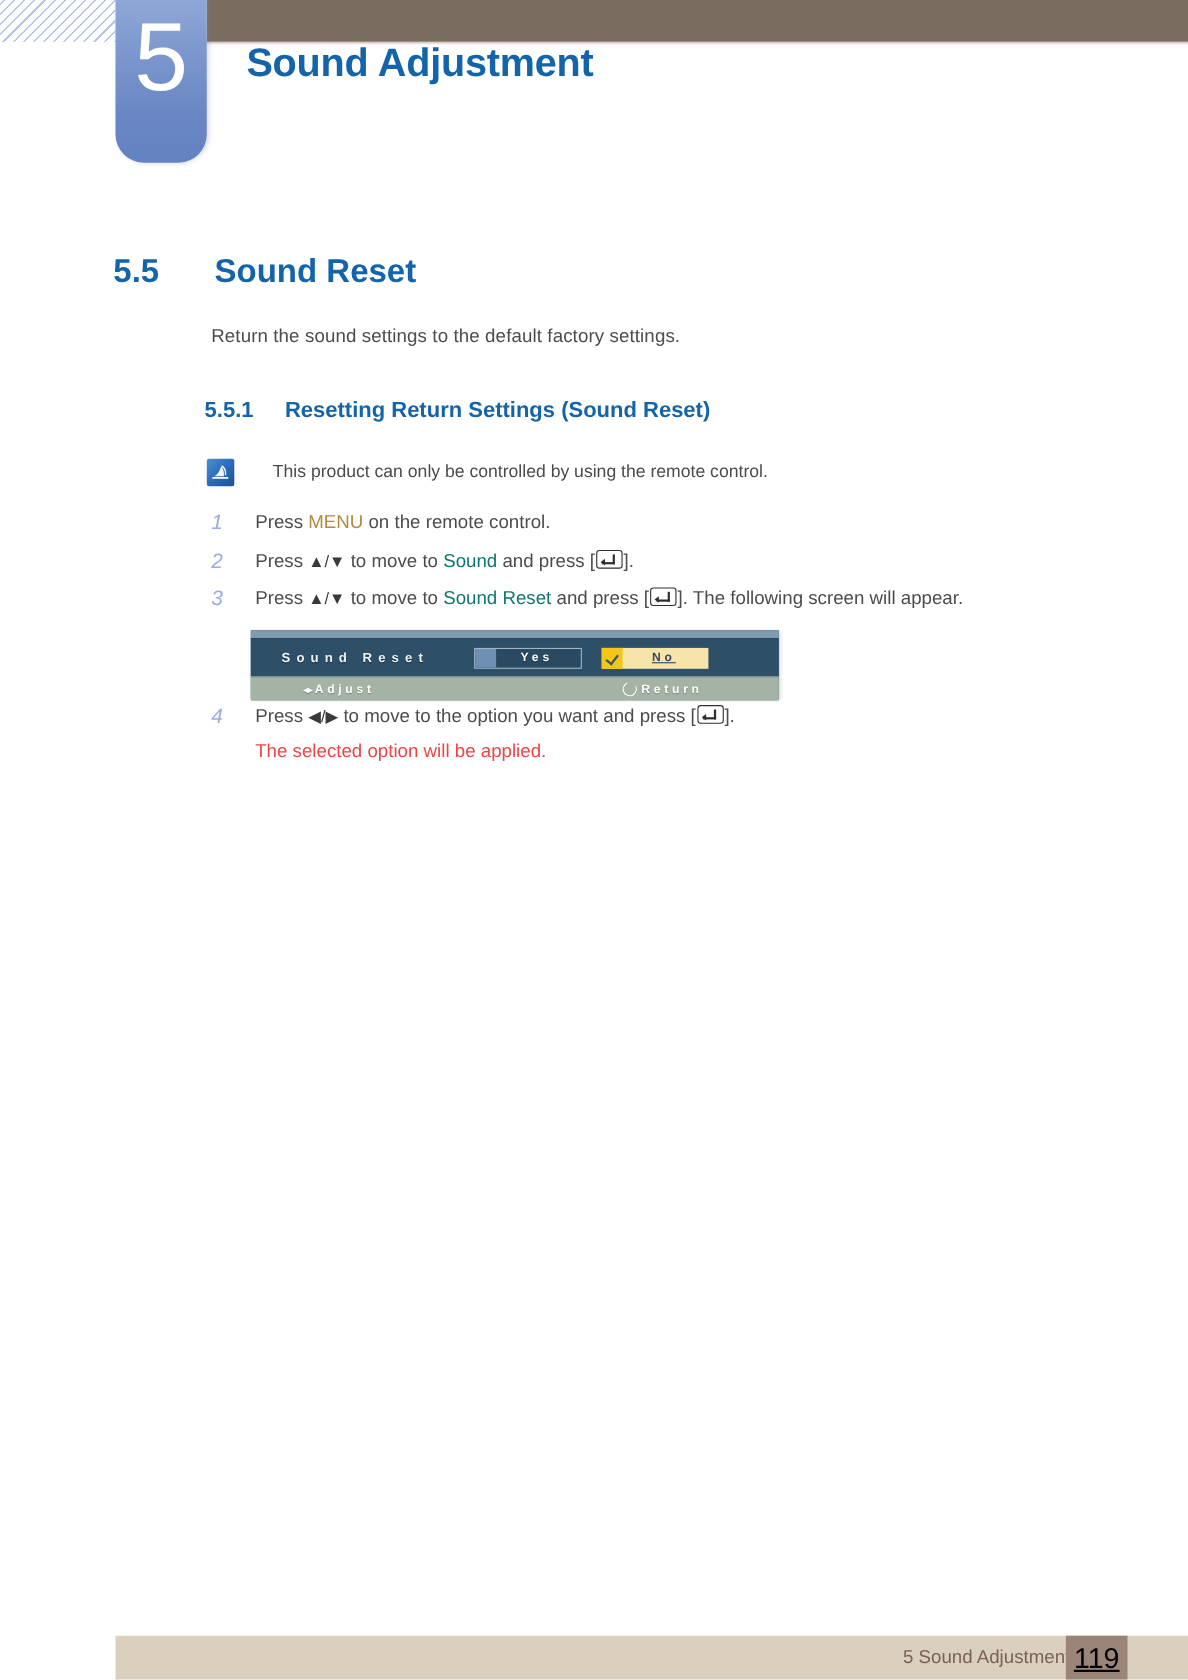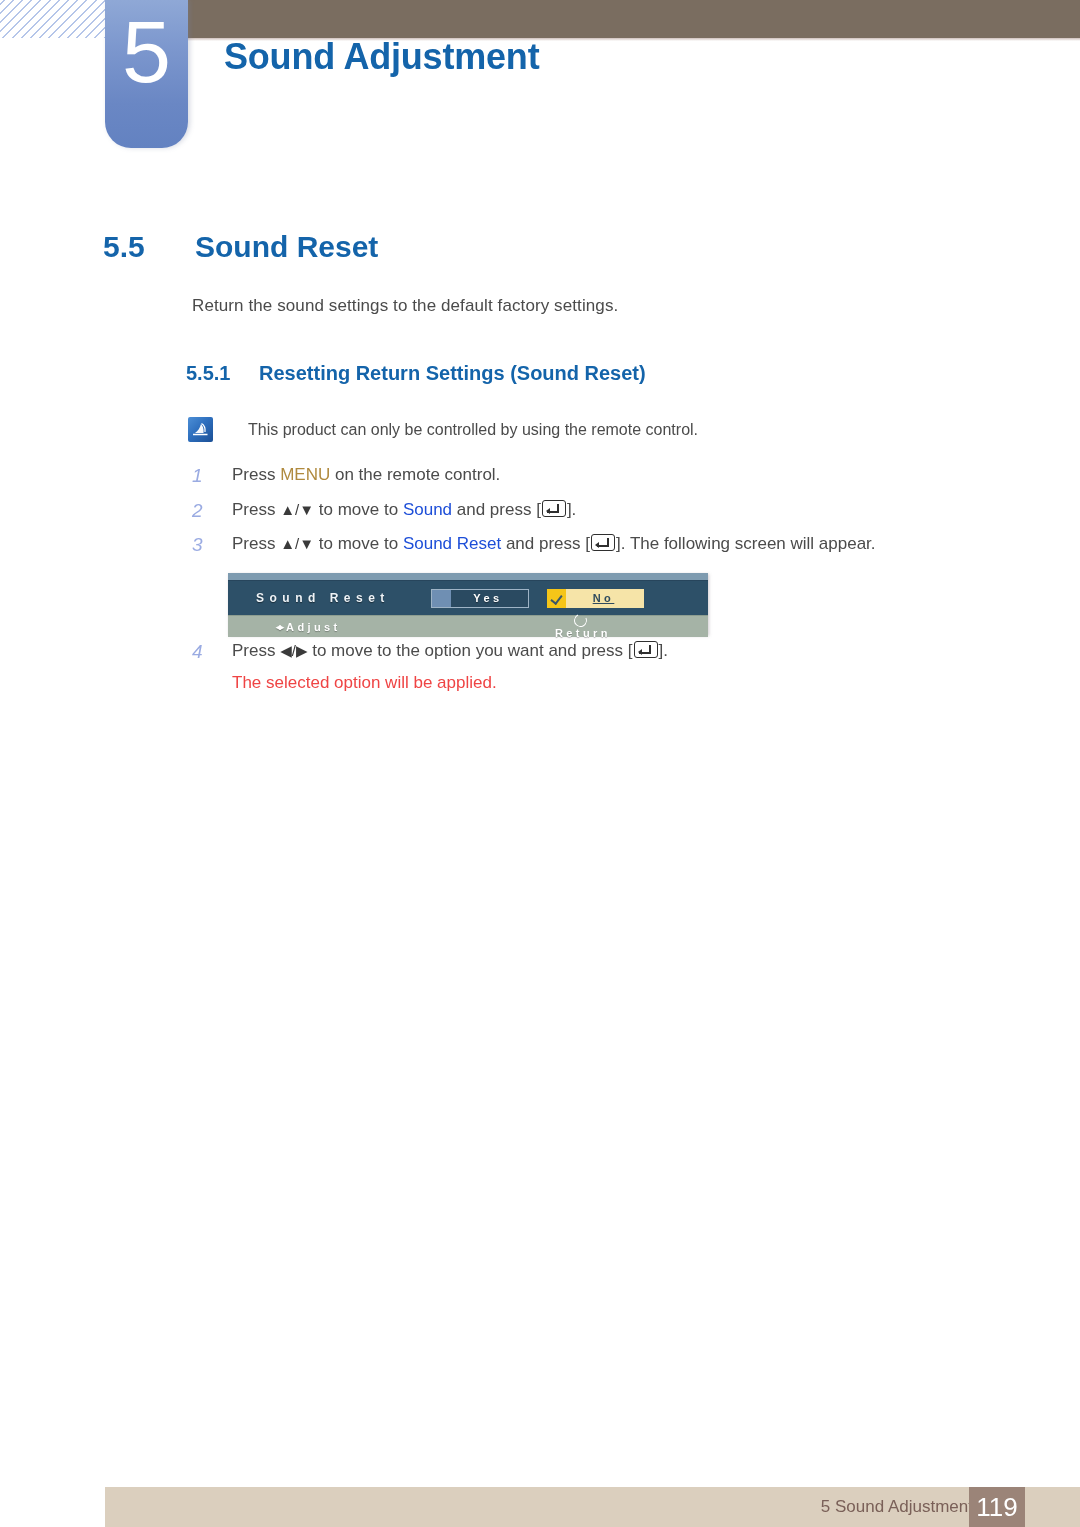--- a/index.html
+++ b/index.html
@@ -151,21 +151,21 @@
   .step3 { left: 192px; top: 533px; }
   .step4 { left: 192px; top: 640px; }
   .step4-cont {
     position: absolute;
     left: 232px; top: 673px;
     font-size: 17px;
     color: #ef4444;
     white-space: nowrap;
   }
 
-  .kw-orange { color: #1d4ed8; }
+  .kw-orange { color: #0f766e; }
   .kw-gold { color: #b08a3e; }
 
   .arrows { letter-spacing: 0px; color: #3a3a3a; font-size: 15px; }
 
   
   .enterkey {
     display: inline-block;
     width: 22px; height: 15px;
     border: 1.6px solid #2f2f2f;
     border-radius: 3px;
@@ -273,21 +273,21 @@
     position: absolute;
     font-size: 11px;
     color: #ffffff;
     font-weight: bold;
     letter-spacing: 3.4px;
     text-shadow: 0 1px 1px rgba(0,0,0,0.28);
     display: flex;
     align-items: center;
   }
   .hint-adjust { left: 48px; }
-  .hint-return { left: 327px; flex-direction: column; }
+  .hint-return { left: 338px; }
   .ic-lr {
     display: inline-block;
     margin-right: 3px;
     font-size: 9px;
     letter-spacing: -1px;
     color: #ffffff;
   }
   .ic-ret {
     display: inline-block;
     width: 11px; height: 11px;
@@ -310,25 +310,26 @@
     right: 107px;
     top: 1497px;
     font-size: 17px;
     color: #7a6058;
   }
   .footer-pagebox {
     position: absolute;
     left: 969px; top: 1487px;
     width: 56px; height: 40px;
     background: #9b8478;
-    color: #ffffff;
+    color: #000000;
     font-size: 26px;
     display: flex;
     align-items: center;
     justify-content: center;
+    text-decoration: underline;
   }
 </style>
 </head>
 <body>
 
 <div class="top-hatch"></div>
 <div class="top-brown"></div>
 <div class="top-brown-shadow"></div>
 
 <div class="chapter-tab">

